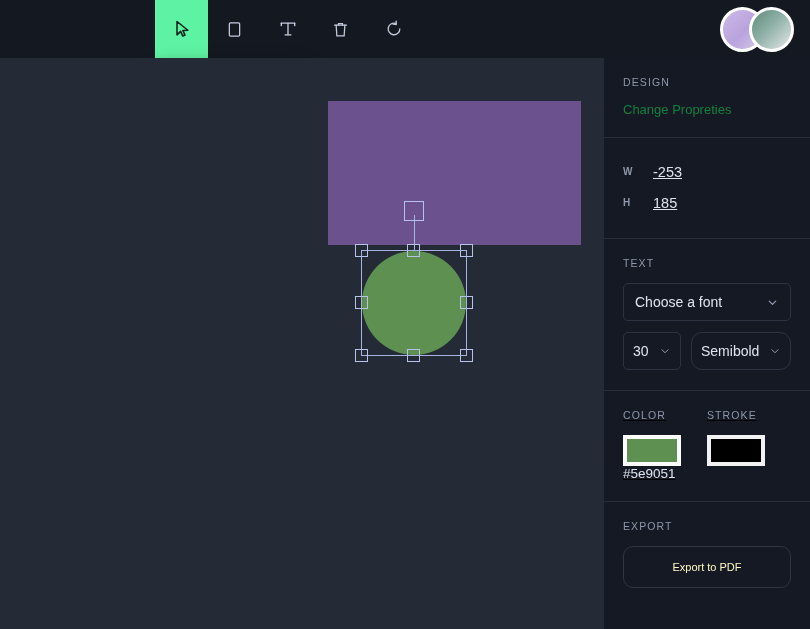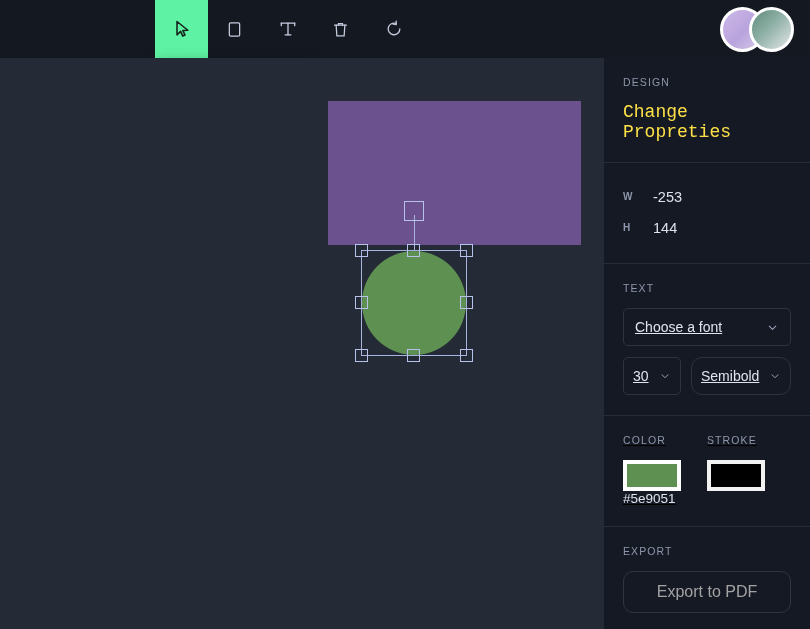--- a/index.html
+++ b/index.html
@@ -191,55 +191,54 @@
   }
   .panel-sec.last { border-bottom: none; }
   .sec-title {
     color: #8e97ab;
     font-size: 10.5px;
     letter-spacing: 1.1px;
     text-transform: uppercase;
     margin-bottom: 14px;
   }
   .sec-sub {
-    color: #fde047;
-    font-size: 18px;
-    font-family: Liberation Mono, monospace;
+    color: #15803d;
+    font-size: 13px;
   }
   .dim-row {
     display: flex;
     align-items: center;
     height: 31px;
   }
   .dim-label {
     width: 30px;
     color: #8e97ab;
     font-size: 10px;
     font-weight: bold;
     letter-spacing: .5px;
   }
   .dim-value {
     color: #dde3ee;
     font-size: 14.5px;
+    text-decoration: underline;
   }
 
   .select {
     position: relative;
     border: 1px solid #2c3343;
     border-radius: 5px;
     height: 38px;
     display: flex;
     align-items: center;
     padding: 0 11px;
     box-sizing: border-box;
     color: #dfe4ef;
     font-size: 14px;
     cursor: pointer;
     background: #151923;
-    text-decoration: underline;
   }
   .select .chev {
     margin-left: auto;
     padding-left: 8px;
     display: flex;
     align-items: center;
   }
   .select-row {
     display: flex;
     gap: 10px;
@@ -267,22 +266,22 @@
     color: #dfe4ef;
     font-size: 13.5px;
   }
 
   .export-btn {
     width: 100%;
     height: 42px;
     border: 1px solid #2e3545;
     border-radius: 10px;
     background: #151923;
-    color: #a3a3a3;
-    font-size: 16px;
+    color: #fef9c3;
+    font-size: 11px;
     font-family: "Liberation Sans", sans-serif;
     cursor: pointer;
   }
 </style>
 </head>
 <body>
 
 <div class="topbar">
   <div class="tool-group">
 
@@ -430,21 +429,21 @@
     <div class="sec-sub">Change Propreties</div>
   </div>
 
   <div class="panel-sec">
     <div class="dim-row">
       <span class="dim-label">W</span>
       <span class="dim-value">-253</span>
     </div>
     <div class="dim-row">
       <span class="dim-label">H</span>
-      <span class="dim-value">144</span>
+      <span class="dim-value">185</span>
     </div>
   </div>
 
   <div class="panel-sec">
     <div class="sec-title">TEXT</div>
 
     <div class="select">
       <span>Choose a font</span>
       <span class="chev">
         <svg width="13" height="13" viewBox="0 0 24 24" fill="none" stroke="#98a2b8" stroke-width="2" stroke-linecap="round" stroke-linejoin="round">

